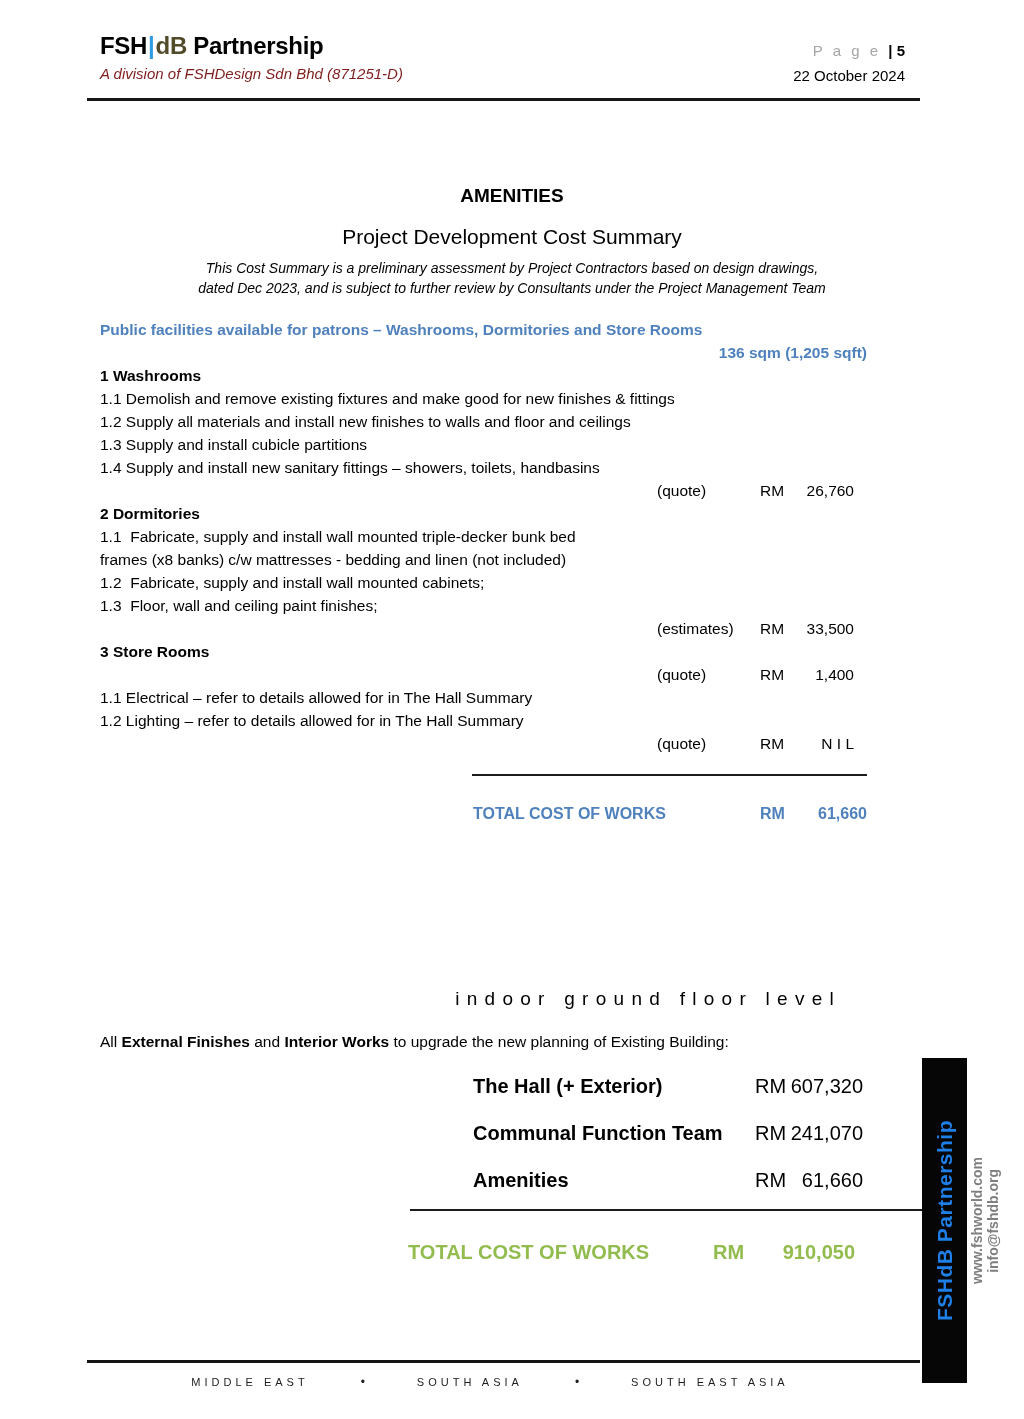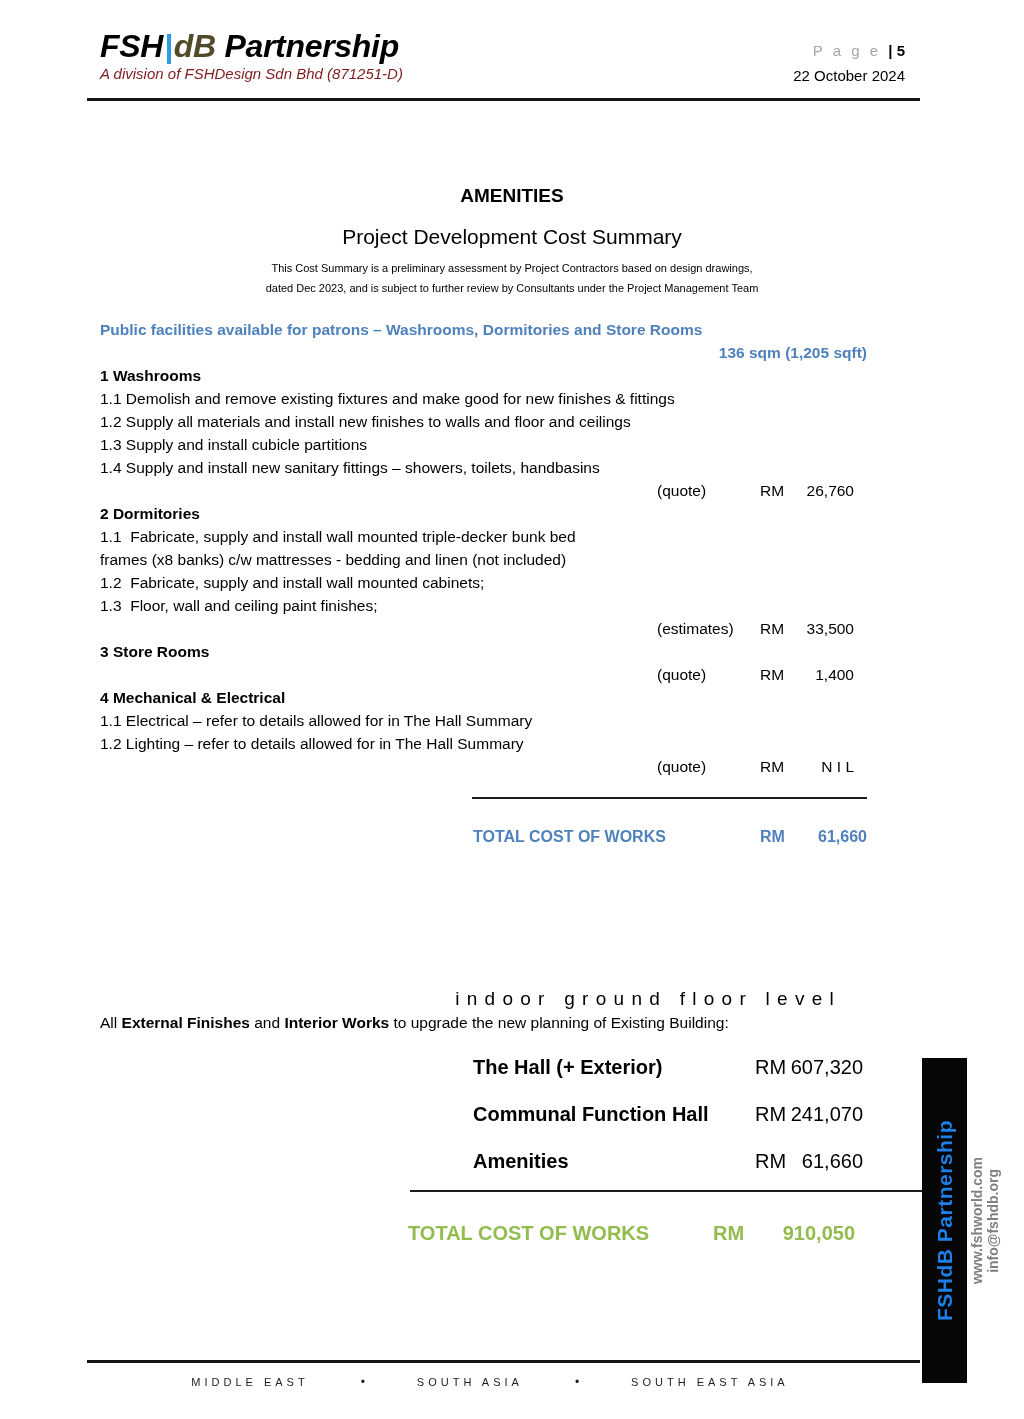--- a/index.html
+++ b/index.html
@@ -4,37 +4,37 @@
 <style>
   html,body { margin:0; padding:0; background:#e8e8e8; }
   .page {
     position:relative; width:1024px; height:1419px; margin:0 auto;
     background:#ffffff; font-family:"Liberation Sans", sans-serif; color:#000;
     overflow:hidden;
   }
 
   
   .header-left { position:absolute; top:30px; left:100px; }
-  .logo { font-size:32px; font-weight:bold; letter-spacing:-0.3px; line-height:32px;font-style:italic; }
+  .logo { font-size:24px; font-weight:bold; letter-spacing:-0.3px; line-height:32px; }
   .logo .pipe { color:var(--logo-pipe); margin:0 1px; }
   .logo .db   { color:var(--logo-db); }
   .logo-subtitle { font-style:italic; font-size:15px; color:#7f1d1d; margin-top:3px; }
 
   .header-right { position:absolute; top:42px; right:119px; text-align:right; }
   .page-word { color:#a6a6a6; letter-spacing:3px; font-size:15px; white-space:pre; }
   .page-num  { font-size:15px; font-weight:bold; }
   .doc-date  { font-size:15px; margin-top:7px; }
 
   .header-rule { position:absolute; top:98px; left:87px; width:833px; height:3px; background:#161616; }
 
   
   .title-block { position:absolute; top:185px; left:100px; width:780px; padding-left:22px; text-align:center; }
   .doc-section-title { font-size:19px; font-weight:bold; }
   .doc-title { font-size:21px; margin-top:18px; }
-  .doc-desc  { font-size:11px; line-height:20px; margin-top:9px; }
+  .doc-desc  { font-size:14px; line-height:20px; margin-top:9px;font-style:italic; }
 
   
   .cost-section { position:absolute; top:318px; left:100px; width:780px; font-size:15.5px; line-height:23px; }
   .facilities-heading { color:var(--accent-blue); font-weight:bold; }
   .area-note { color:var(--accent-blue); font-weight:bold; text-align:right; padding-right:13px; }
   .sec-title { font-weight:bold; }
   .item { white-space:pre-wrap; }
   .amount-row { position:relative; height:23px; }
   .amount-row .q   { position:absolute; left:557px; }
   .amount-row .cur { position:absolute; left:660px; }
@@ -42,21 +42,21 @@
 
   .divider1 { margin-top:19px; margin-left:372px; width:395px; height:0; border-bottom:2px solid #1c1c1c; }
   .total-row { position:relative; height:24px; margin-top:26px; color:var(--accent-blue); font-weight:bold; font-size:16px; }
   .total-row .lbl { position:absolute; left:373px; }
   .total-row .cur { position:absolute; left:660px; }
   .total-row .amt { position:absolute; right:13px; }
 
   
   .summary-section { position:absolute; top:986px; left:100px; width:780px; font-size:15.5px; }
   .indoor-heading { margin-left:310px; font-size:19px; letter-spacing:1px; white-space:pre; line-height:26px;text-align:center; }
-  .intro { line-height:22px; }
+  .intro { margin-top:19px; line-height:22px; }
   .intro b { font-weight:bold; }
   .sum-rows { margin-top:22px; }
   .sum-row { position:relative; height:24px; margin-bottom:23px; font-size:20px; }
   .sum-row .lbl { position:absolute; left:373px; font-weight:bold; }
   .sum-row .cur { position:absolute; left:655px; }
   .sum-row .amt { position:absolute; right:17px; }
   .divider2 { margin-left:310px; width:555px; height:0; border-bottom:2px solid #1c1c1c; margin-top:-7px; }
   .grand-total { position:relative; height:26px; margin-top:30px; color:var(--accent-green); font-weight:bold; font-size:20px; }
   .grand-total .lbl { position:absolute; left:308px; }
   .grand-total .cur { position:absolute; left:613px; }
@@ -140,21 +140,20 @@
           <span class="q">(estimates)</span>
           <span class="cur">RM</span>
           <span class="amt">33,500</span>
         </div>
         <div class="sec-title">3 Store Rooms</div>
         <div class="amount-row">
           <span class="q">(quote)</span>
           <span class="cur">RM</span>
           <span class="amt">1,400</span>
         </div>
-        <div class="sec-title">4 Mechanical &amp; Electrical</div>
         <div class="item">1.1 Electrical – refer to details allowed for in The Hall Summary</div>
         <div class="item">1.2 Lighting – refer to details allowed for in The Hall Summary</div>
         <div class="amount-row">
           <span class="q">(quote)</span>
           <span class="cur">RM</span>
           <span class="amt">N I L</span>
         </div>
       </div>
 
     <div class="divider1"></div>
@@ -170,21 +169,21 @@
     <div class="indoor-heading">i n d o o r   g r o u n d   f l o o r   l e v e l</div>
     <div class="intro"><span>All </span><b>External Finishes</b><span> and </span><b>Interior Works</b><span> to upgrade the new planning of Existing Building:</span></div>
 
     <div class="sum-rows" id="sum-rows">
         <div class="sum-row">
           <span class="lbl">The Hall (+ Exterior)</span>
           <span class="cur">RM</span>
           <span class="amt">607,320</span>
         </div>
         <div class="sum-row">
-          <span class="lbl">Communal Function Hall</span>
+          <span class="lbl">Communal Function Team</span>
           <span class="cur">RM</span>
           <span class="amt">241,070</span>
         </div>
         <div class="sum-row">
           <span class="lbl">Amenities</span>
           <span class="cur">RM</span>
           <span class="amt">61,660</span>
         </div>
       </div>
 

